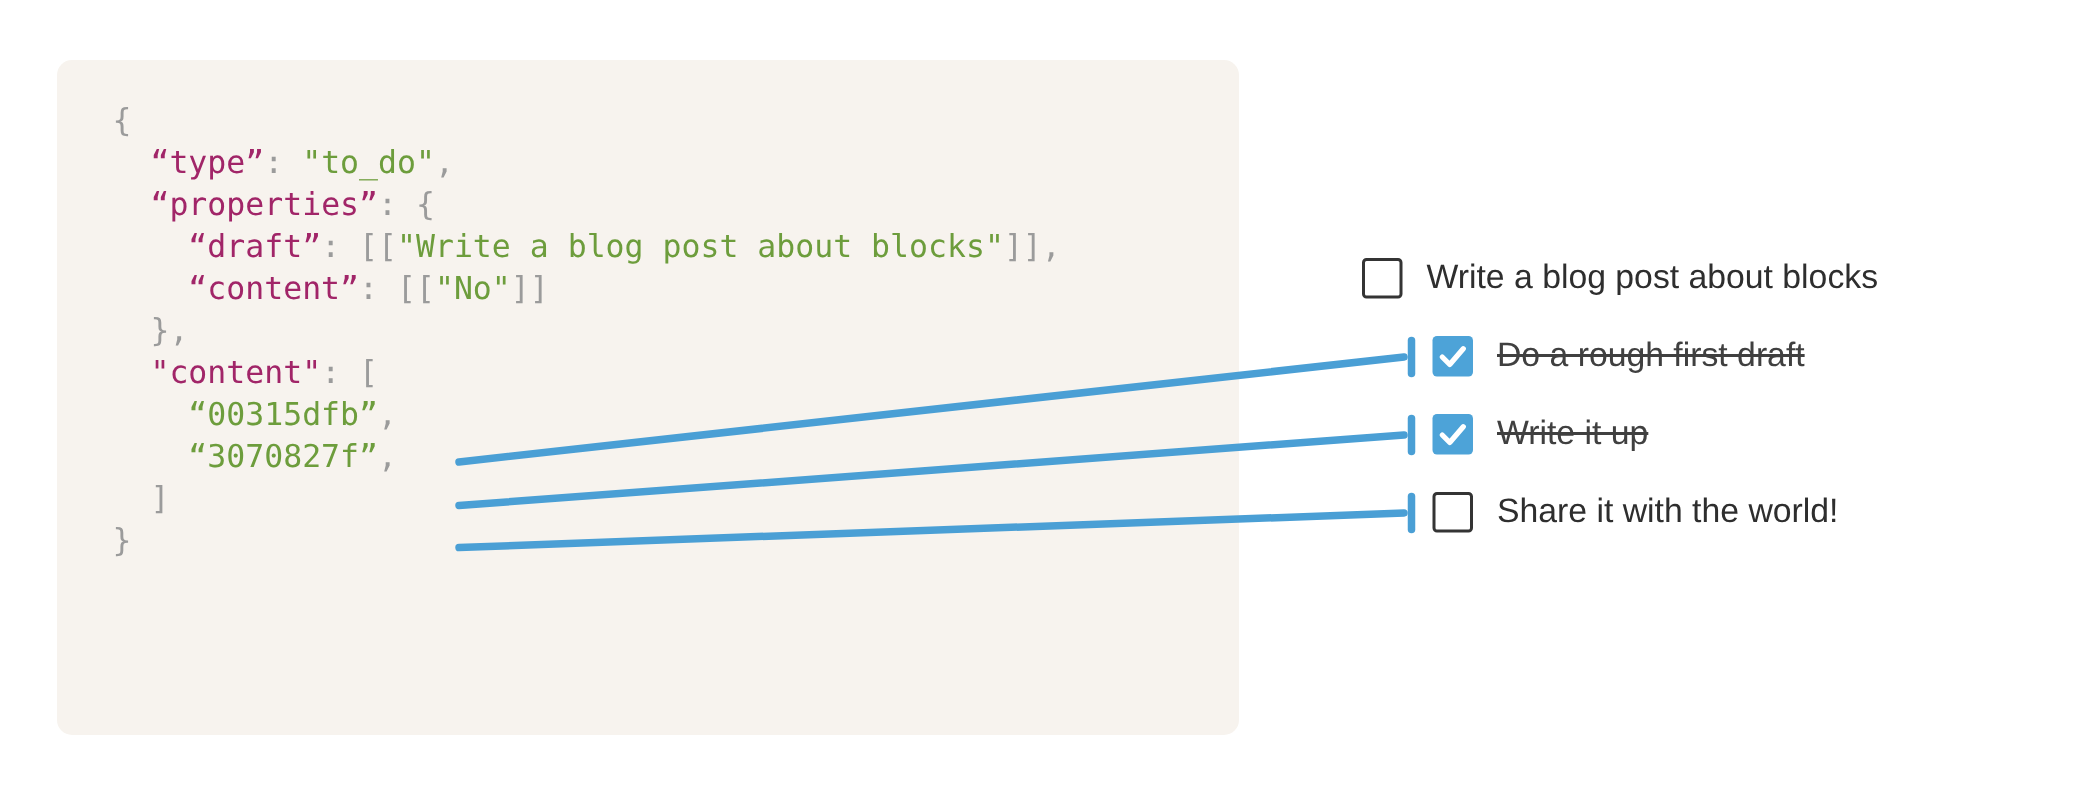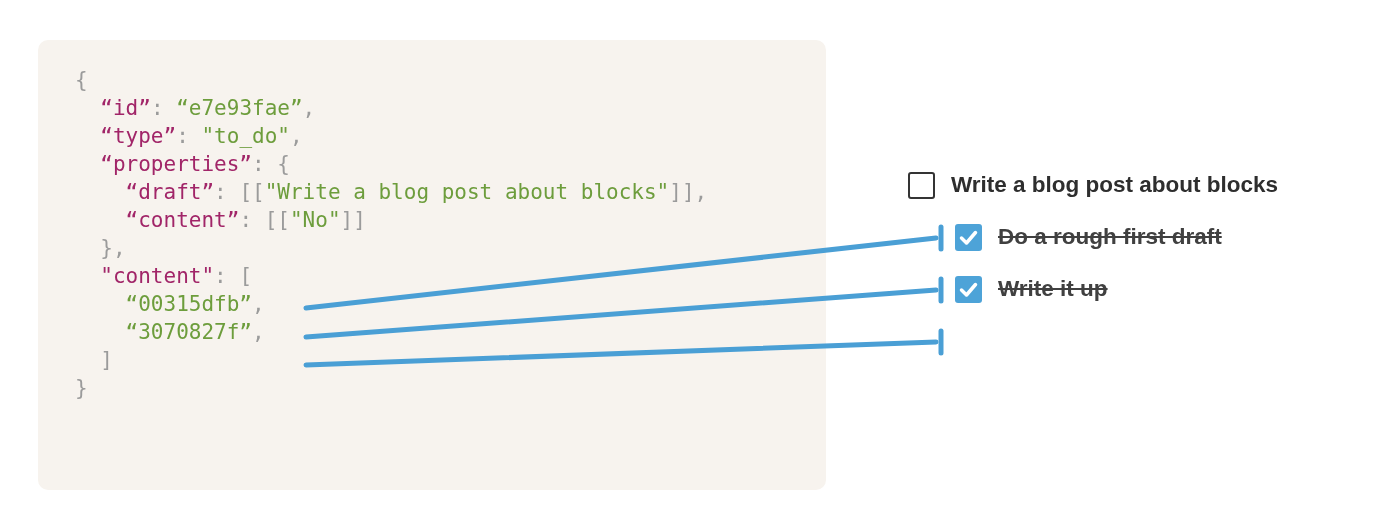--- a/index.html
+++ b/index.html
@@ -42,21 +42,20 @@
   
   .todo-list {
     position: absolute;
     left: 908px; top: 159px;
     width: 450px;
   }
   .todo-row {
     height: 52px;
     display: flex;
     align-items: center;
-    font-weight: bold;
   }
   .todo-row.indent-1 { padding-left: 47px; }
   .todo-checkbox {
     width: 27px; height: 27px;
     box-sizing: border-box;
     border-radius: 3px;
     flex: 0 0 auto;
     display: flex;
     align-items: center;
     justify-content: center;
@@ -79,21 +78,20 @@
     text-decoration: line-through;
     text-decoration-thickness: 2px;
   }
 </style>
 </head>
 <body>
 
 <div class="code-panel">
   <div>
       <div class="code-line"><span class="tok-p">{</span></div>
-      <div class="code-line"><span class="tok-p">  </span><span class="tok-k">“id”</span><span class="tok-p">: </span><span class="tok-s">“e7e93fae”</span><span class="tok-p">,</span></div>
       <div class="code-line"><span class="tok-p">  </span><span class="tok-k">“type”</span><span class="tok-p">: </span><span class="tok-s">"to_do"</span><span class="tok-p">,</span></div>
       <div class="code-line"><span class="tok-p">  </span><span class="tok-k">“properties”</span><span class="tok-p">: {</span></div>
       <div class="code-line"><span class="tok-p">    </span><span class="tok-k">“draft”</span><span class="tok-p">: [[</span><span class="tok-s">"Write a blog post about blocks"</span><span class="tok-p">]],</span></div>
       <div class="code-line"><span class="tok-p">    </span><span class="tok-k">“content”</span><span class="tok-p">: [[</span><span class="tok-s">"No"</span><span class="tok-p">]]</span></div>
       <div class="code-line"><span class="tok-p">  },</span></div>
       <div class="code-line"><span class="tok-p">  </span><span class="tok-k">"content"</span><span class="tok-p">: [</span></div>
       <div class="code-line"><span class="tok-p">    </span><span class="tok-s">“00315dfb”</span><span class="tok-p">,</span></div>
       <div class="code-line"><span class="tok-p">    </span><span class="tok-s">“3070827f”</span><span class="tok-p">,</span></div>
       <div class="code-line"><span class="tok-p">  ]</span></div>
       <div class="code-line"><span class="tok-p">}</span></div>
@@ -125,13 +123,17 @@
       <span class="todo-label done">Do a rough first draft</span>
     </div>
     <div class="todo-row indent-1">
       <div class="todo-checkbox checked">
         <svg width="27" height="27" viewBox="0 0 27 27">
           <polyline points="6.5,14 11.5,19 20.5,8.5" fill="none" stroke="#ffffff" stroke-width="3.5" stroke-linecap="round" stroke-linejoin="round"></polyline>
         </svg>
       </div>
       <span class="todo-label done">Write it up</span>
     </div>
+    <div class="todo-row indent-1">
+      <div class="todo-checkbox unchecked"></div>
+      <span class="todo-label">Share it with the world!</span>
+    </div>
   </div>
 
 </body></html>

